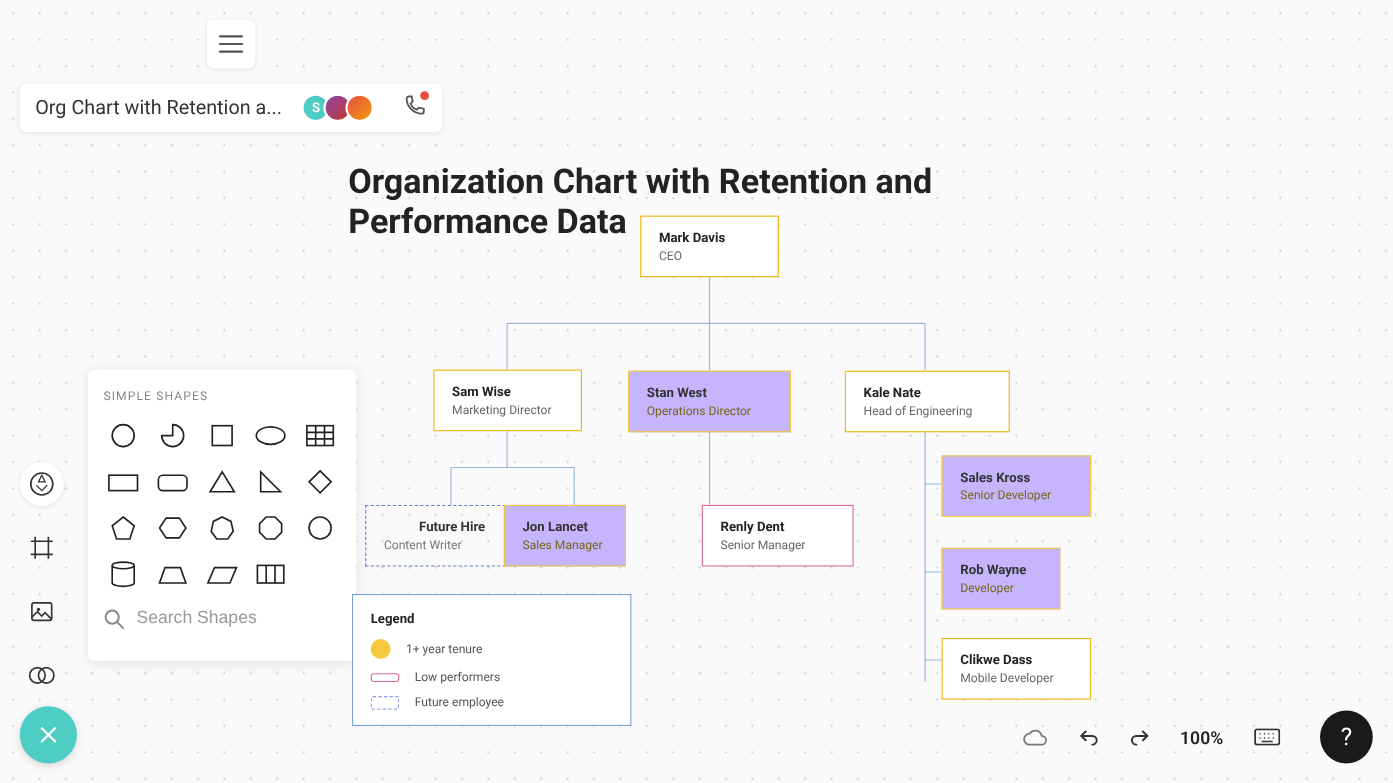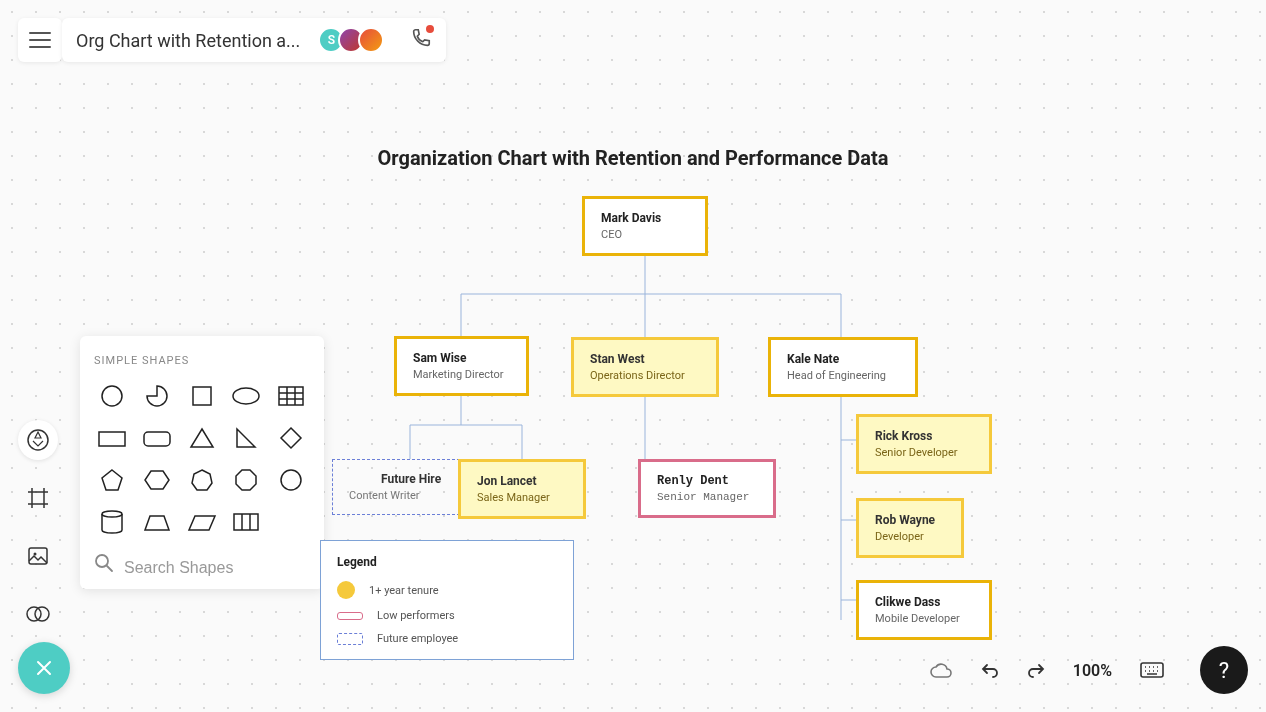--- a/index.html
+++ b/index.html
@@ -5,21 +5,21 @@
   * { box-sizing: border-box; margin: 0; padding: 0; }
   html, body { width: 1266px; height: 712px; overflow: hidden; font-family: -apple-system, BlinkMacSystemFont, "Segoe UI", Roboto, sans-serif; }
   body {
     background: #fafafa;
     background-image: radial-gradient(circle, #d8d8d8 1px, transparent 1px);
     background-size: 24px 24px;
     position: relative;
   }
 
   
-  .topbar { position: absolute; top: 18px; left: 18px; display: flex; align-items: center; }
+  .topbar { position: absolute; top: 18px; left: 18px; display: flex; gap: 14px; align-items: center; flex-direction: column; }
   .menu-btn {
     width: 44px; height: 44px; background: #fff; border-radius: 6px;
     display: flex; align-items: center; justify-content: center;
     box-shadow: 0 1px 4px rgba(0,0,0,0.08); cursor: pointer;
   }
   .title-pill {
     background: #fff; border-radius: 6px; height: 44px;
     display: flex; align-items: center; padding: 0 14px;
     box-shadow: 0 1px 4px rgba(0,0,0,0.08); gap: 18px;
   }
@@ -48,59 +48,59 @@
     width: 52px; height: 52px; border-radius: 50%;
     background: #4ecdc4; display: flex; align-items: center; justify-content: center;
     cursor: pointer; box-shadow: 0 2px 8px rgba(0,0,0,0.15);
   }
 
   
   .shapes-panel {
     position: absolute; left: 80px; top: 336px;
     width: 244px; background: #fff; border-radius: 6px;
     box-shadow: 0 2px 12px rgba(0,0,0,0.1);
-    padding: 18px 14px 12px;
+    padding: 18px 14px 24px;
   }
   .panel-header { font-size: 11px; letter-spacing: 1px; color: #888; margin-bottom: 14px; }
   .shape-grid { display: grid; grid-template-columns: repeat(5, 1fr); gap: 12px 8px; margin-bottom: 16px; }
   .shape-cell {
     width: 36px; height: 30px; display: flex; align-items: center; justify-content: center;
     cursor: pointer;
   }
   .shape-cell svg { stroke: #222; stroke-width: 1.5; fill: none; }
   .tab-row { display: flex; gap: 8px; align-items: center; margin-bottom: 14px; }
   .tab-chip {
     padding: 8px 14px; border-radius: 6px; font-size: 14px; cursor: pointer;
     background: #f2f2f2; color: #555;
   }
   .tab-chip.active { background: #d4f0ec; color: #1a9e8f; }
   .tab-chip.icon { padding: 8px 10px; }
-  .search-row { display: flex; align-items: flex-end; gap: 10px; margin-top: 12px; }
+  .search-row { display: flex; align-items: flex-start; gap: 10px; margin-top: 12px; }
   .search-icon { color: #888; }
   .search-input {
     flex: 1; border: none; outline: none; font-size: 16px; color: #444;
     background: transparent;
   }
   .search-input::placeholder { color: #999; }
   .more-dots { cursor: pointer; color: #333; font-size: 20px; }
   .canvas-title {
     position: absolute; top: 146px; left: 50%; transform: translateX(-50%);
-    font-size: 20px; font-weight: 700; color: #222; pointer-events: auto;
+    font-size: 31px; font-weight: 700; color: #222; pointer-events: auto;
   }
 
   .node {
-    position: absolute; background: #fff; border: 3px solid #eab308;
+    position: absolute; background: #fff; border: 1px solid #eab308;
     padding: 12px 16px; pointer-events: auto; font-size: 12px;
   }
   .node .name { font-weight: 700; color: #222; margin-bottom: 3px; }
   .node .role { color: #666; font-size: 11px; }
-  .node.yellow { background: #fef9c3; border-color: #f5c93b; }
+  .node.yellow { background: #c4b5fd; border-color: #f5c93b; }
   .node.yellow .name { color: #333; }
   .node.yellow .role { color: #7a6518; }
-  .node.lowperf { border-color: #d96c8a; font-family: Liberation Mono, monospace; }
+  .node.lowperf { border-color: #d96c8a; }
   .node.future { background: transparent; border: 1.5px dashed #6b7fd7; }
   .node.future .name { color: #333; padding-left: 32px; }
   .node.future .role { color: #777; }
 
   
   .connectors { position: absolute; top: 0; left: 0; pointer-events: none; }
 
   
   .legend {
     position: absolute; left: 320px; top: 540px;
@@ -334,32 +334,32 @@
 <div class="node" style="left:768px; top:337px; width:150px">
   <div class="name">Kale Nate</div>
   <div class="role">Head of Engineering</div>
 </div>
 
 <div class="node future" style="left:332px; top:459px; width:138px">
   <div class="name">Future Hire</div>
   <div class="role">Content Writer</div>
 </div>
 
-<div class="node yellow" style="left:458px; top:459px; width:128px">
+<div class="node yellow" style="left:458px; top:459px; width:111px">
   <div class="name">Jon Lancet</div>
   <div class="role">Sales Manager</div>
 </div>
 
 <div class="node lowperf" style="left:638px; top:459px; width:138px">
   <div class="name">Renly Dent</div>
   <div class="role">Senior Manager</div>
 </div>
 
 <div class="node yellow" style="left:856px; top:414px; width:136px">
-  <div class="name">Rick Kross</div>
+  <div class="name">Sales Kross</div>
   <div class="role">Senior Developer</div>
 </div>
 
 <div class="node yellow" style="left:856px; top:498px; width:108px">
   <div class="name">Rob Wayne</div>
   <div class="role">Developer</div>
 </div>
 
 <div class="node" style="left:856px; top:580px; width:136px">
   <div class="name">Clikwe Dass</div>

